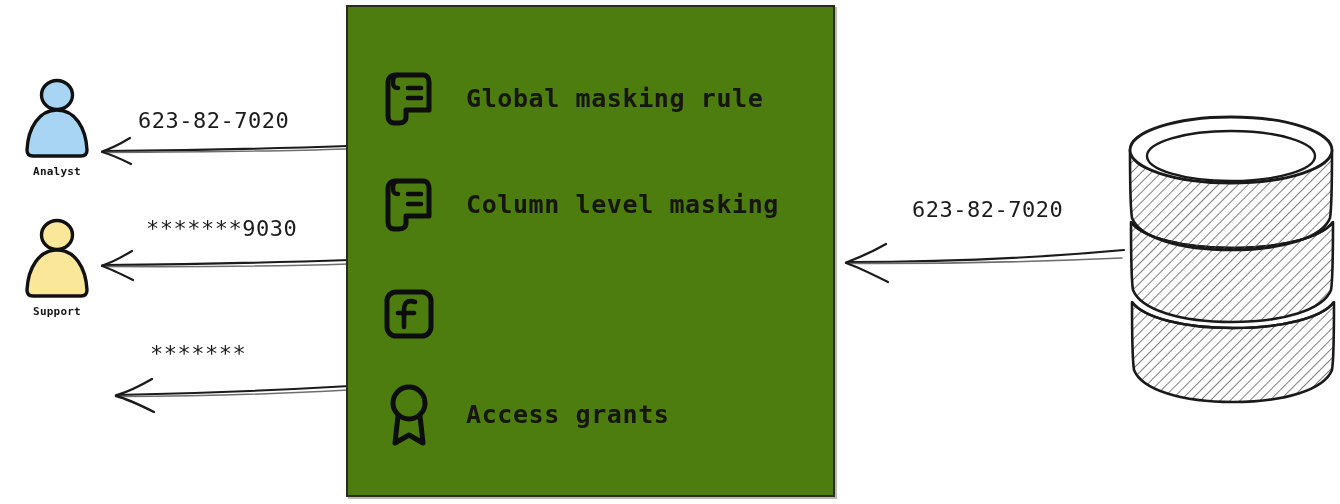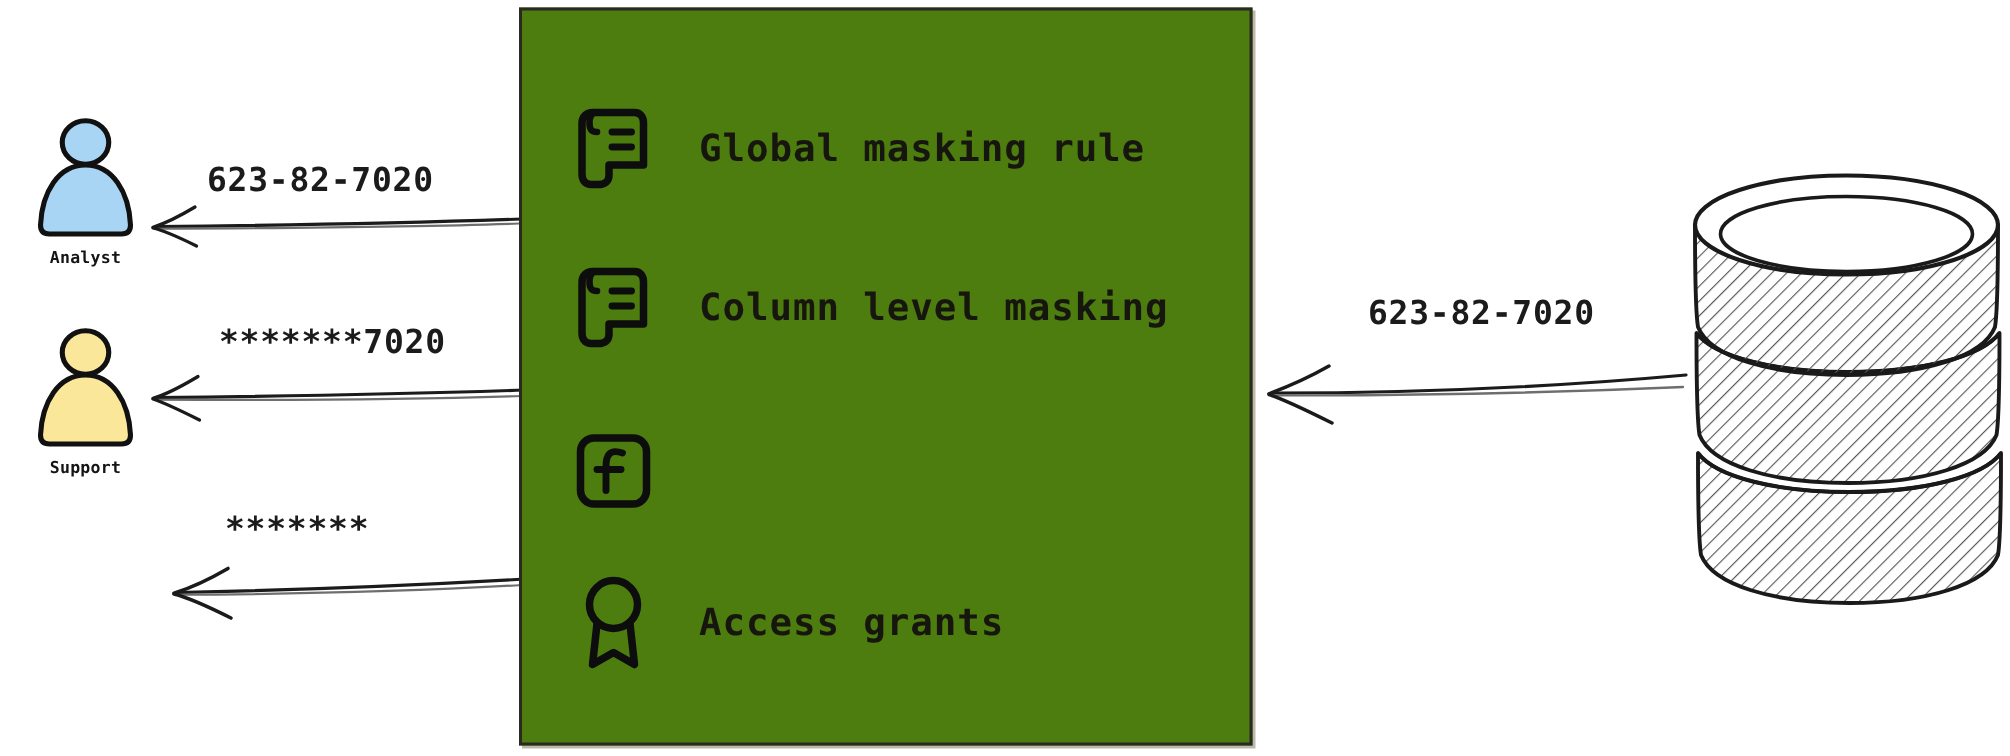--- a/index.html
+++ b/index.html
@@ -40,21 +40,21 @@
     white-space: nowrap;
   }
   #actor-analyst   { left: 2px;  top: 78px; }
   #actor-support   { left: 2px;  top: 218px; }
   #actor-developer { left: 0px;  top: 343px; }
 
   
   .flow-label {
     position: absolute;
     font-size: 22px;
-    font-weight: 700;
+    font-weight: 400;
     letter-spacing: 0.5px;
     color: #1b1b1b;
     white-space: nowrap;
   }
   #label-analyst   { left: 138px; top: 108px; }
   #label-support   { left: 146px; top: 216px; }
   #label-developer { left: 150px; top: 341px; }
   #label-db        { left: 912px; top: 197px; }
 
   
@@ -127,21 +127,21 @@
   <div class="actor" id="actor-support">
     <svg class="person" width="72" height="86" viewBox="0 0 72 86">
       <ellipse cx="36" cy="17" rx="15.5" ry="14.5" fill="#fbe79a" stroke="#111" stroke-width="3.4"></ellipse>
       <path d="M36 32 C18 32 7 50 6 72 C6 76 8 78 12 78 L60 78 C64 78 66 76 66 72 C65 50 54 32 36 32 Z" fill="#fbe79a" stroke="#111" stroke-width="3.4" stroke-linejoin="round"></path>
     </svg>
     <span class="actor-label">Support</span>
   </div>
 
 
   <div class="flow-label" id="label-analyst">623-82-7020</div>
-  <div class="flow-label" id="label-support">*******7020</div>
+  <div class="flow-label" id="label-support">*******9030</div>
   <div class="flow-label" id="label-developer">*******</div>
   <div class="flow-label" id="label-db">623-82-7020</div>
 
   <svg class="arrow" style="left:92px; top:125px;" width="260" height="48" viewBox="0 0 260 48">
     <path d="M256 21 C200 23 120 25 12 26" fill="none" stroke="#1b1b1b" stroke-width="2.1" stroke-linecap="round"></path>
     <path d="M254 24 C196 26 118 27 13 27.5" fill="none" stroke="#6e6e6e" stroke-width="1.5" stroke-linecap="round"></path>
     <path d="M38 13 C28 19 18 24 10 26.5" fill="none" stroke="#1b1b1b" stroke-width="2.2" stroke-linecap="round"></path>
     <path d="M39 39 C29 34 18 29 10 27" fill="none" stroke="#1b1b1b" stroke-width="2.2" stroke-linecap="round"></path>
   </svg>
 

